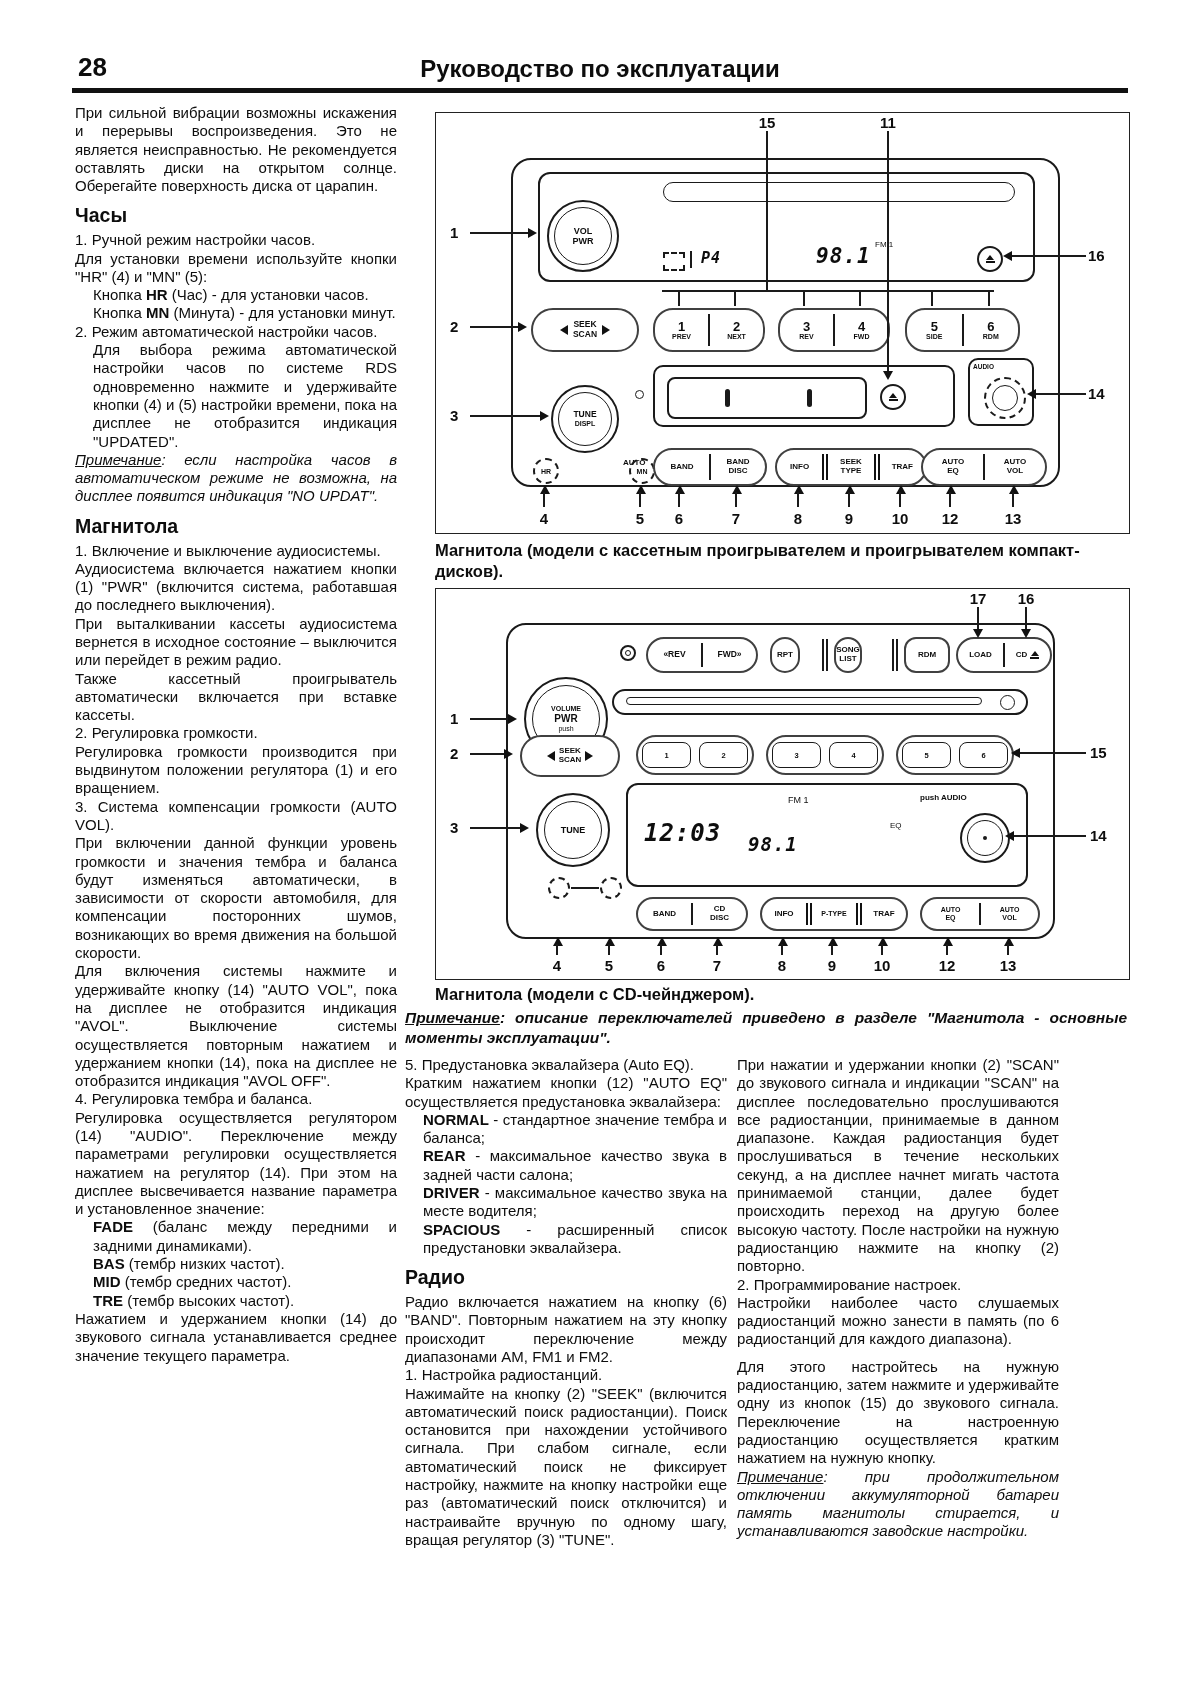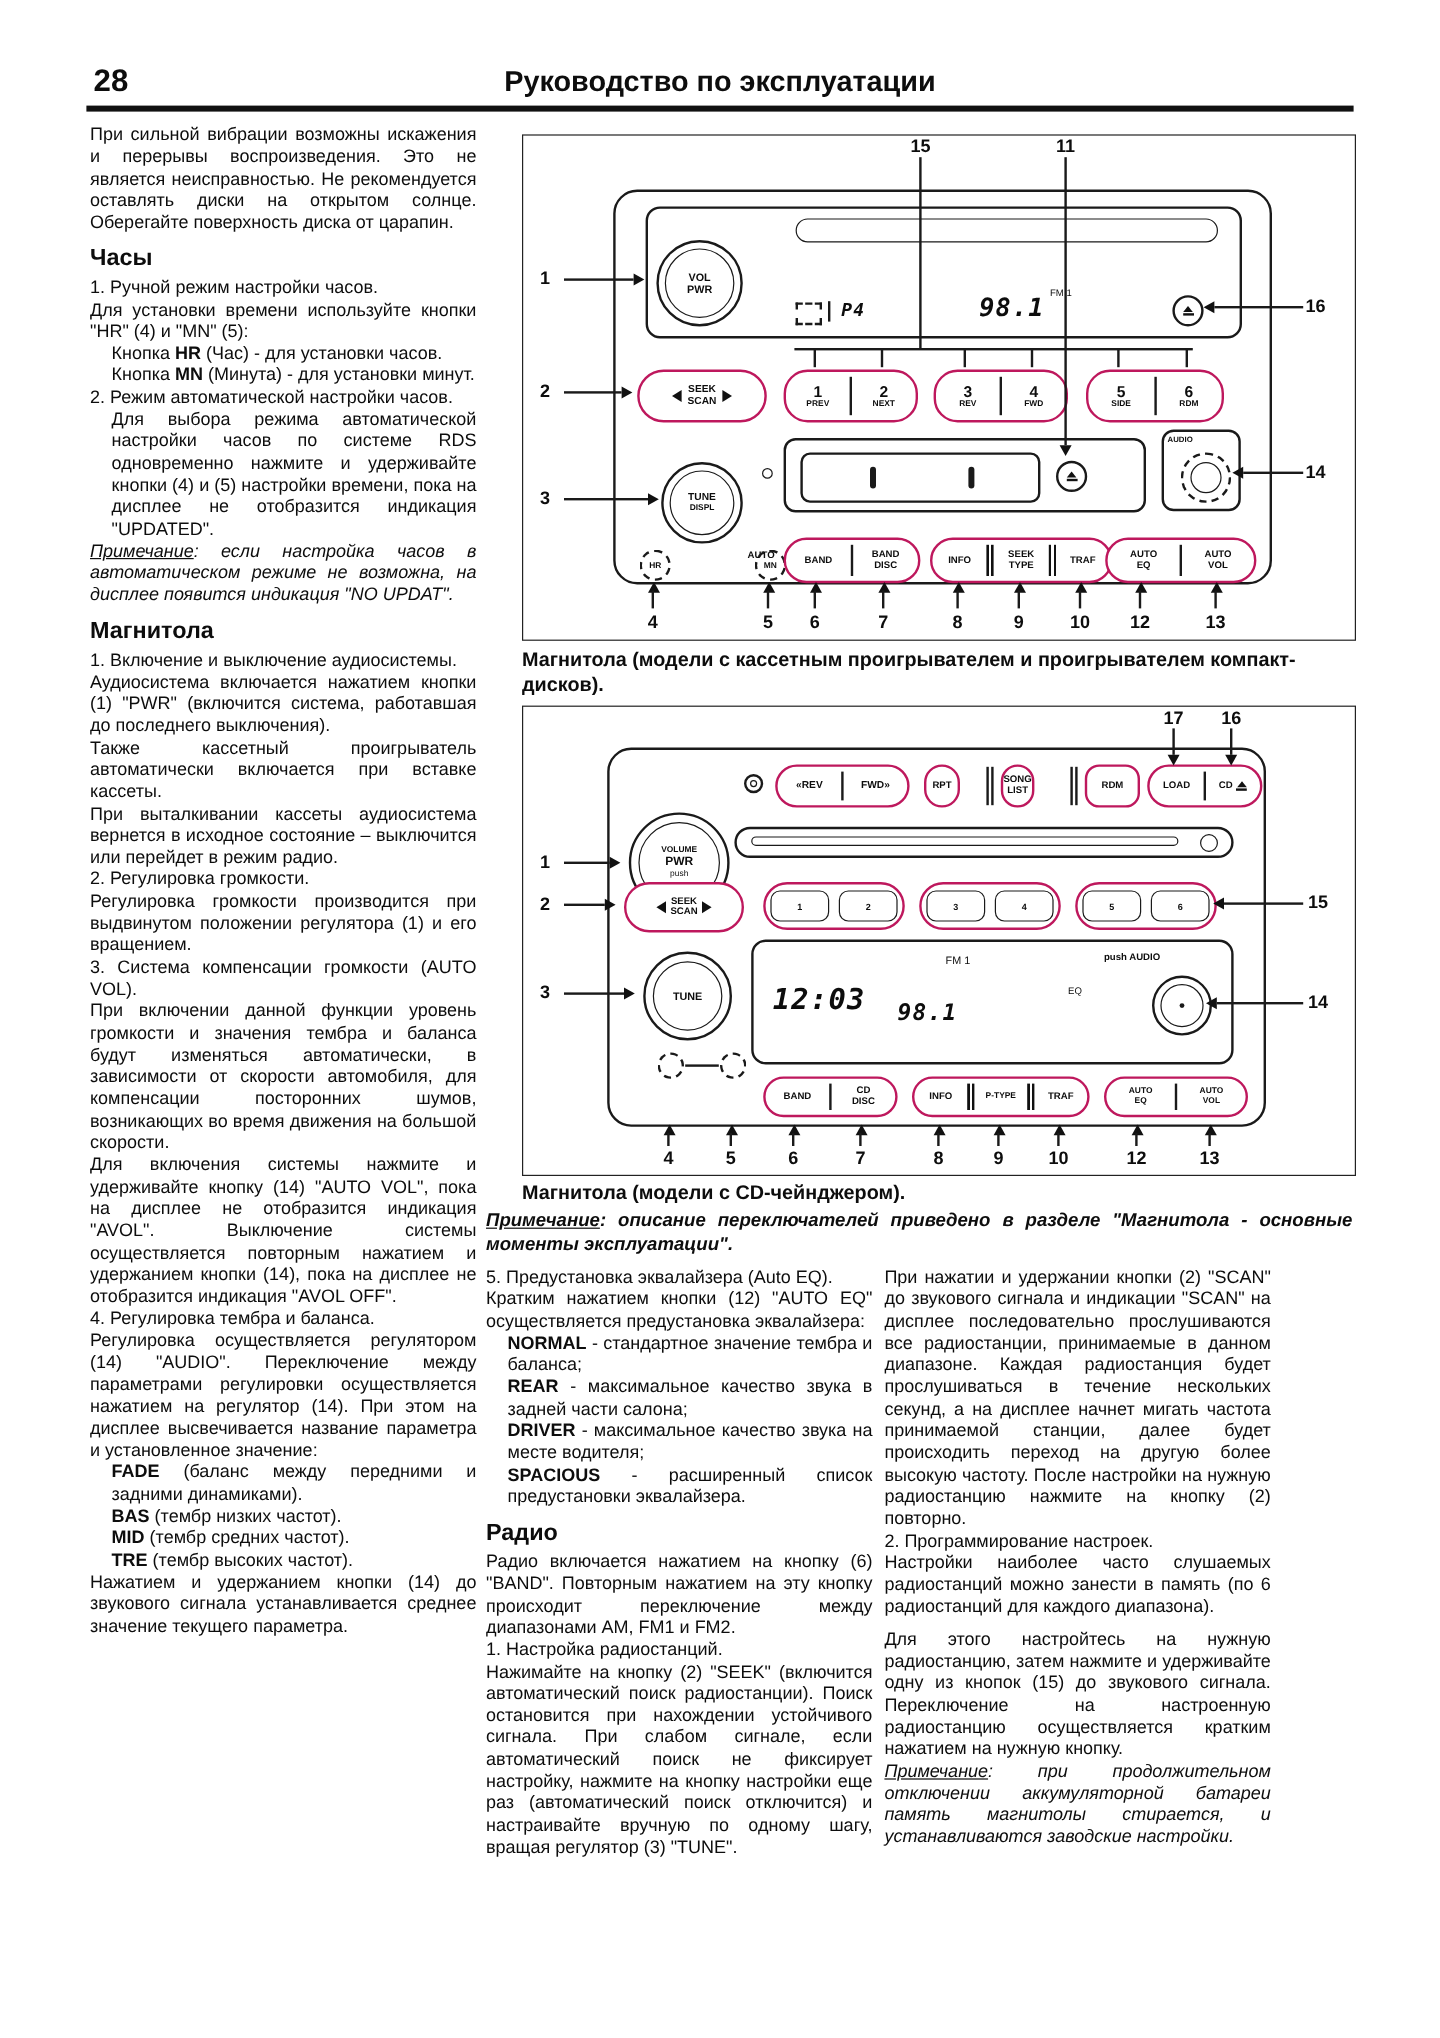--- a/index.html
+++ b/index.html
@@ -33,21 +33,21 @@
   .tri.l{border-top:5px solid transparent;border-bottom:5px solid transparent;border-right:9px solid #111}
   .tri.u{border-left:5px solid transparent;border-right:5px solid transparent;border-bottom:9px solid #111}
   .tri.d{border-left:5px solid transparent;border-right:5px solid transparent;border-top:9px solid #111}
   .itri{display:inline-block;width:0;height:0}
   .itri.l{border-top:5px solid transparent;border-bottom:5px solid transparent;border-right:8px solid #111}
   .itri.r{border-top:5px solid transparent;border-bottom:5px solid transparent;border-left:8px solid #111}
   .cnum{position:absolute;font-weight:bold;font-size:15px;line-height:1}
   .cnum.cc{width:26px;text-align:center;margin-left:-13px}
   .lbl{position:absolute;white-space:nowrap}
   .seg{font-family:"DejaVu Sans Mono",monospace;font-weight:bold;font-style:italic;letter-spacing:1px}
-  .bgrp{position:absolute;border:2px solid #be185d;border-radius:20px;display:flex;align-items:stretch;box-sizing:border-box;background:#fff}
+  .bgrp{position:absolute;border:2px solid #404040;border-radius:20px;display:flex;align-items:stretch;box-sizing:border-box;background:#fff}
   .bcell{flex:1;display:flex;flex-direction:column;align-items:center;justify-content:center;
          font-weight:bold;font-size:8px;line-height:1.12;text-align:center}
   .bdiv{width:2px;background:#1a1a1a;margin:4px 0}
   .bdiv.dbl{width:6px;background:linear-gradient(90deg,#111 0 2px,#fff 2px 4px,#111 4px 6px)}
   .pnum{font-size:13px;font-weight:bold;line-height:1}
   .plab{font-size:7px;font-weight:bold}
   .pbtn{flex:1;border:1.5px solid #1a1a1a;border-radius:8px;margin:5px 4px;display:flex;align-items:center;justify-content:center;font-size:7.5px;font-weight:bold}
   .ejt{width:0;height:0;border-left:4px solid transparent;border-right:4px solid transparent;border-bottom:5px solid #111}
   .ejb{width:9px;height:2px;background:#111;margin-top:1.5px}
   .ktxt{position:absolute;left:0;top:0;right:0;bottom:0;display:flex;flex-direction:column;align-items:center;justify-content:center;
@@ -68,22 +68,22 @@
       <p class="t p">1. Ручной режим настройки часов.</p>
       <p class="t p">Для установки времени используйте кнопки "HR" (4) и "MN" (5):</p>
       <p class="t ind">Кнопка <b>HR</b> (Час) - для установки часов.</p>
       <p class="t ind">Кнопка <b>MN</b> (Минута) - для установки минут.</p>
       <p class="t p">2. Режим автоматической настройки часов.</p>
       <p class="t ind">Для выбора режима автоматической настройки часов по системе RDS одновременно нажмите и удерживайте кнопки (4) и (5) настройки времени, пока на дисплее не отобразится индикация "UPDATED".</p>
       <p class="t note"><u>Примечание</u>: если настройка часов в автоматическом режиме не возможна, на дисплее появится индикация "NO UPDAT".</p>
       <p class="t h2">Магнитола</p>
       <p class="t p">1. Включение и выключение аудиосистемы.</p>
       <p class="t p">Аудиосистема включается нажатием кнопки (1) "PWR" (включится система, работавшая до последнего выключения).</p>
+      <p class="t p">При выталкивании кассеты аудиосистема вернется в исходное состояние – выключится или перейдет в режим радио.</p>
       <p class="t p">Также кассетный проигрыватель автоматически включается при вставке кассеты.</p>
-      <p class="t p">При выталкивании кассеты аудиосистема вернется в исходное состояние – выключится или перейдет в режим радио.</p>
       <p class="t p">2. Регулировка громкости.</p>
       <p class="t p">Регулировка громкости производится при выдвинутом положении регулятора (1) и его вращением.</p>
       <p class="t p">3. Система компенсации громкости (AUTO VOL).</p>
       <p class="t p">При включении данной функции уровень громкости и значения тембра и баланса будут изменяться автоматически, в зависимости от скорости автомобиля, для компенсации посторонних шумов, возникающих во время движения на большой скорости.</p>
       <p class="t p">Для включения системы нажмите и удерживайте кнопку (14) "AUTO VOL", пока на дисплее не отобразится индикация "AVOL". Выключение системы осуществляется повторным нажатием и удержанием кнопки (14), пока на дисплее не отобразится индикация "AVOL OFF".</p>
       <p class="t p">4. Регулировка тембра и баланса.</p>
       <p class="t p">Регулировка осуществляется регулятором (14) "AUDIO". Переключение между параметрами регулировки осуществляется нажатием на регулятор (14). При этом на дисплее высвечивается название параметра и установленное значение:</p>
       <p class="t li"><b>FADE</b> (баланс между передними и задними динамиками).</p>
       <p class="t li"><b>BAS</b> (тембр низких частот).</p>
       <p class="t li"><b>MID</b> (тембр средних частот).</p>

